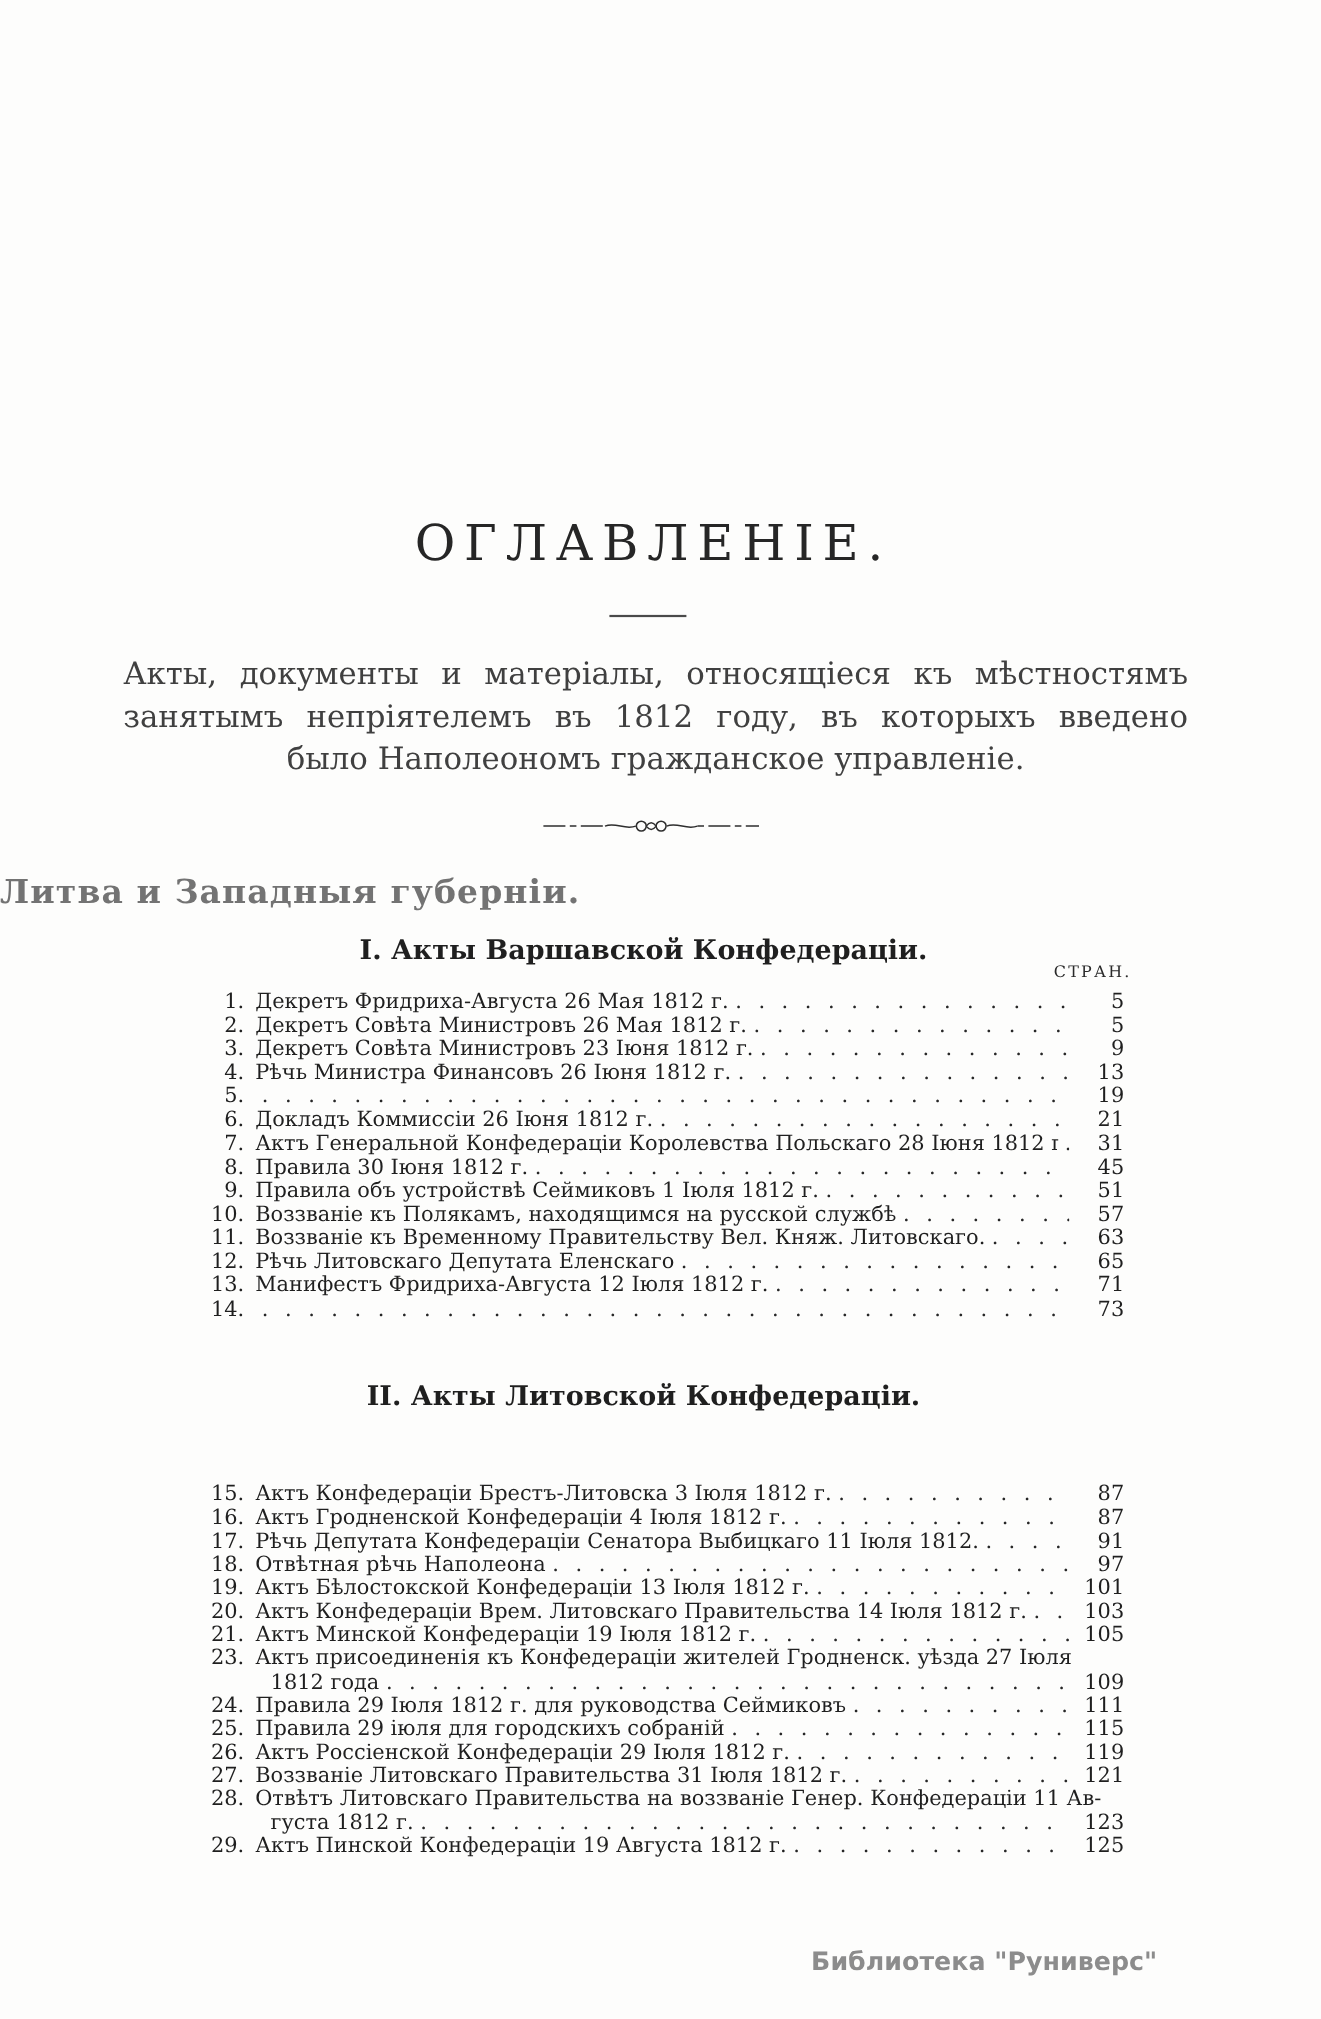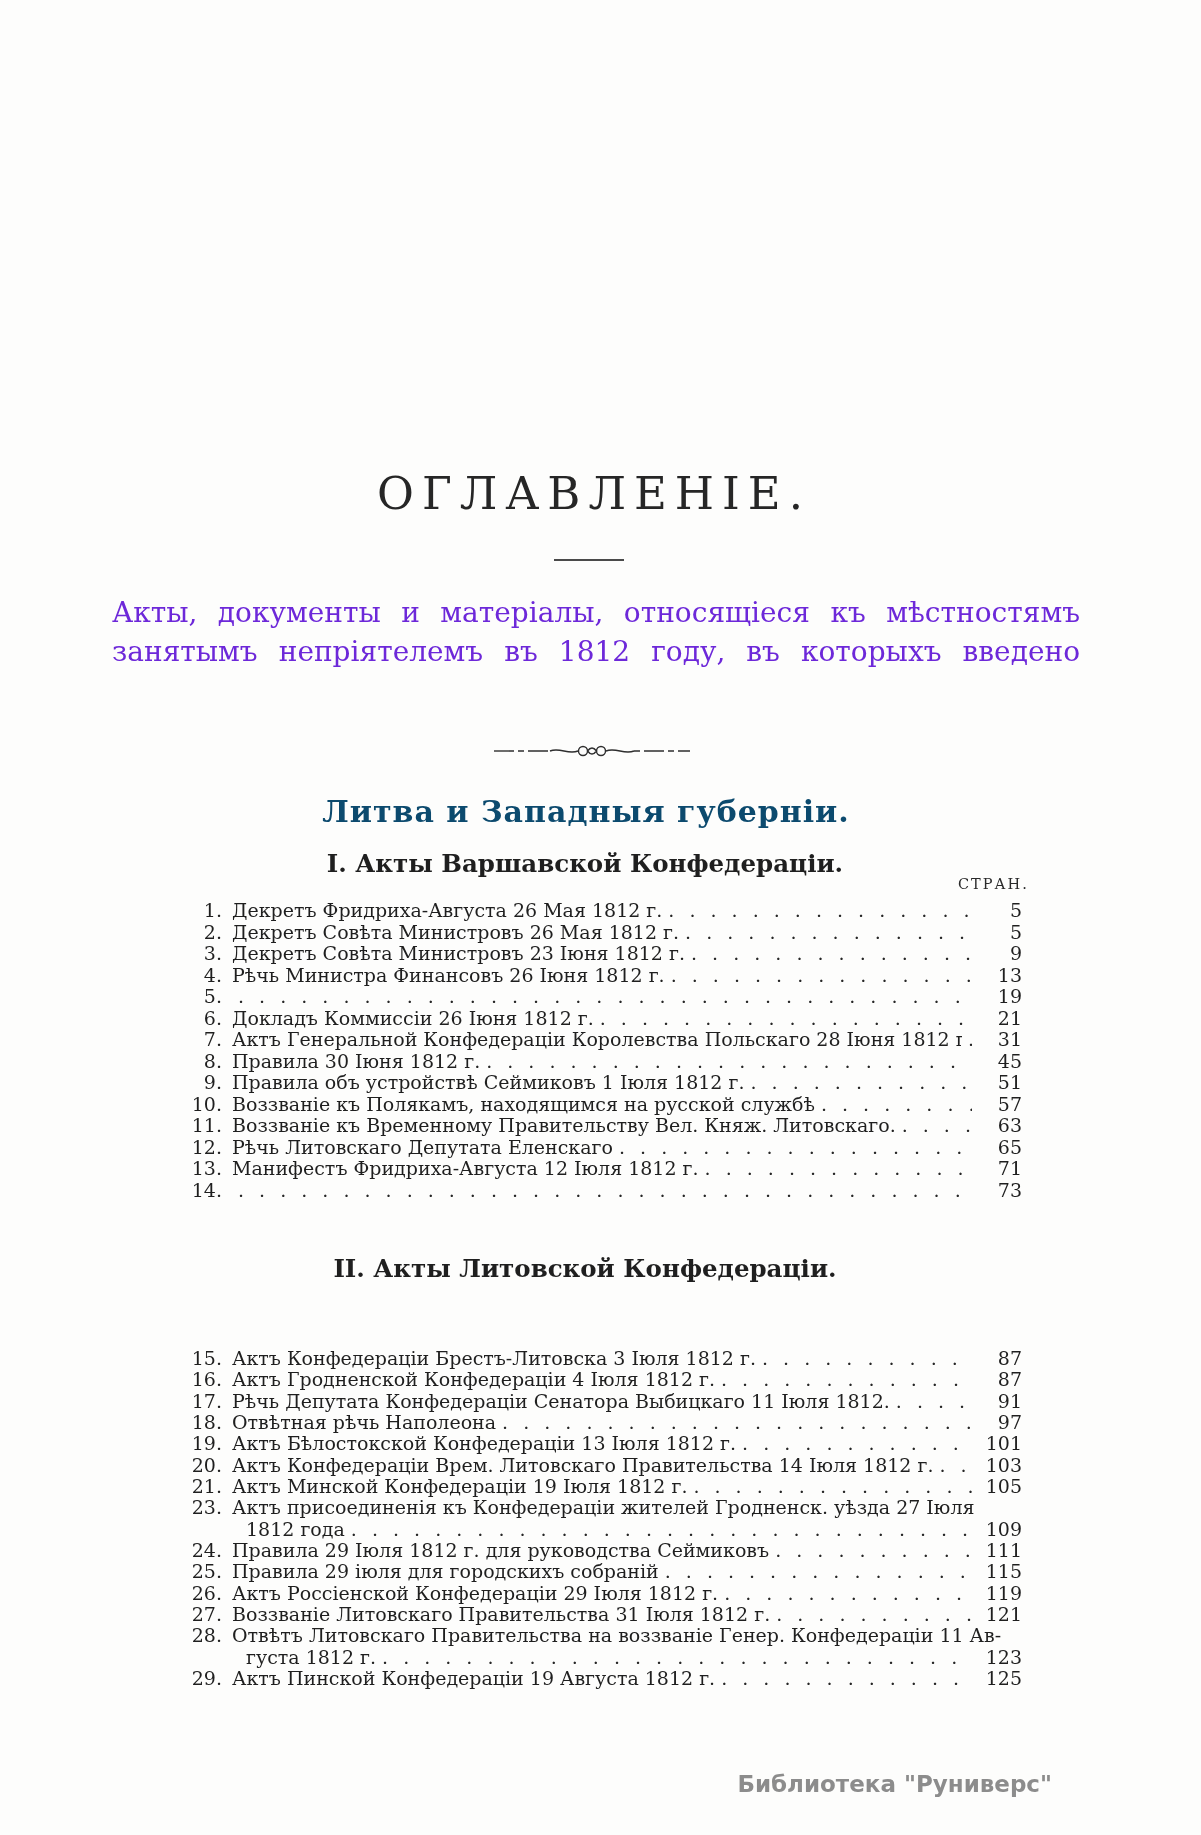--- a/index.html
+++ b/index.html
@@ -23,32 +23,32 @@
     color:#262626; white-space:nowrap;
   }
   .title-rule {
     position:absolute; top:559px; left:554px; width:70px; height:0;
     border-top:2px solid #4a4a4a;
   }
 
   
   .intro {
     position:absolute; top:594px; left:112px; width:968px;
-    font-size:28px; line-height:38.5px; color:#6d28d9;
+    font-size:28px; line-height:38.5px; color:#404040;
   }
   .intro .j { text-align:justify; text-align-last:justify; white-space:nowrap; }
   .intro .c { text-align:center; }
 
   
   .ornament-wrap { position:absolute; top:742px; left:0; width:1184px; text-align:center; }
 
   
   .h-region {
-    position:absolute; top:794px; left:0; width:1172px; text-align:center;
-    font-size:30px; font-weight:bold; letter-spacing:1px; color:#0c4a6e;
+    position:absolute; top:794px; left:0; width:1172px; text-align:left;
+    font-size:30px; font-weight:bold; letter-spacing:1px; color:#737373;
     white-space:nowrap;
   }
   .h-section {
     position:absolute; left:0; width:1170px; text-align:center;
     font-size:24.5px; font-weight:bold; color:#1f1f1f; white-space:nowrap;
   }
   .h-sec1 { top:849px; }
   .h-sec2 { top:1254px; }
 
   .stran {
@@ -89,20 +89,21 @@
 <body>
 
 <div class="page">
 
   <div class="doc-title">ОГЛАВЛЕНІЕ.</div>
   <div class="title-rule"></div>
 
   <div class="intro">
     <div class="j">Акты, документы и матеріалы, относящіеся къ мѣстностямъ</div>
     <div class="j">занятымъ непріятелемъ въ 1812 году, въ которыхъ введено</div>
+    <div class="c">было Наполеономъ гражданское управленіе.</div>
   </div>
 
   <div class="ornament-wrap">
     <svg width="200" height="18" viewBox="0 0 200 18">
       <g stroke="#2e2e2e" fill="none" stroke-width="1.4">
         <path d="M2 9 H58" stroke-dasharray="20 4 6 4"></path>
         <path d="M142 9 H198" stroke-dasharray="6 4 20 4"></path>
         <path d="M58 9 C68 5 76 13 86 9"></path>
         <path d="M114 9 C124 5 132 13 142 9"></path>
         <circle cx="91" cy="9" r="4.5"></circle>

